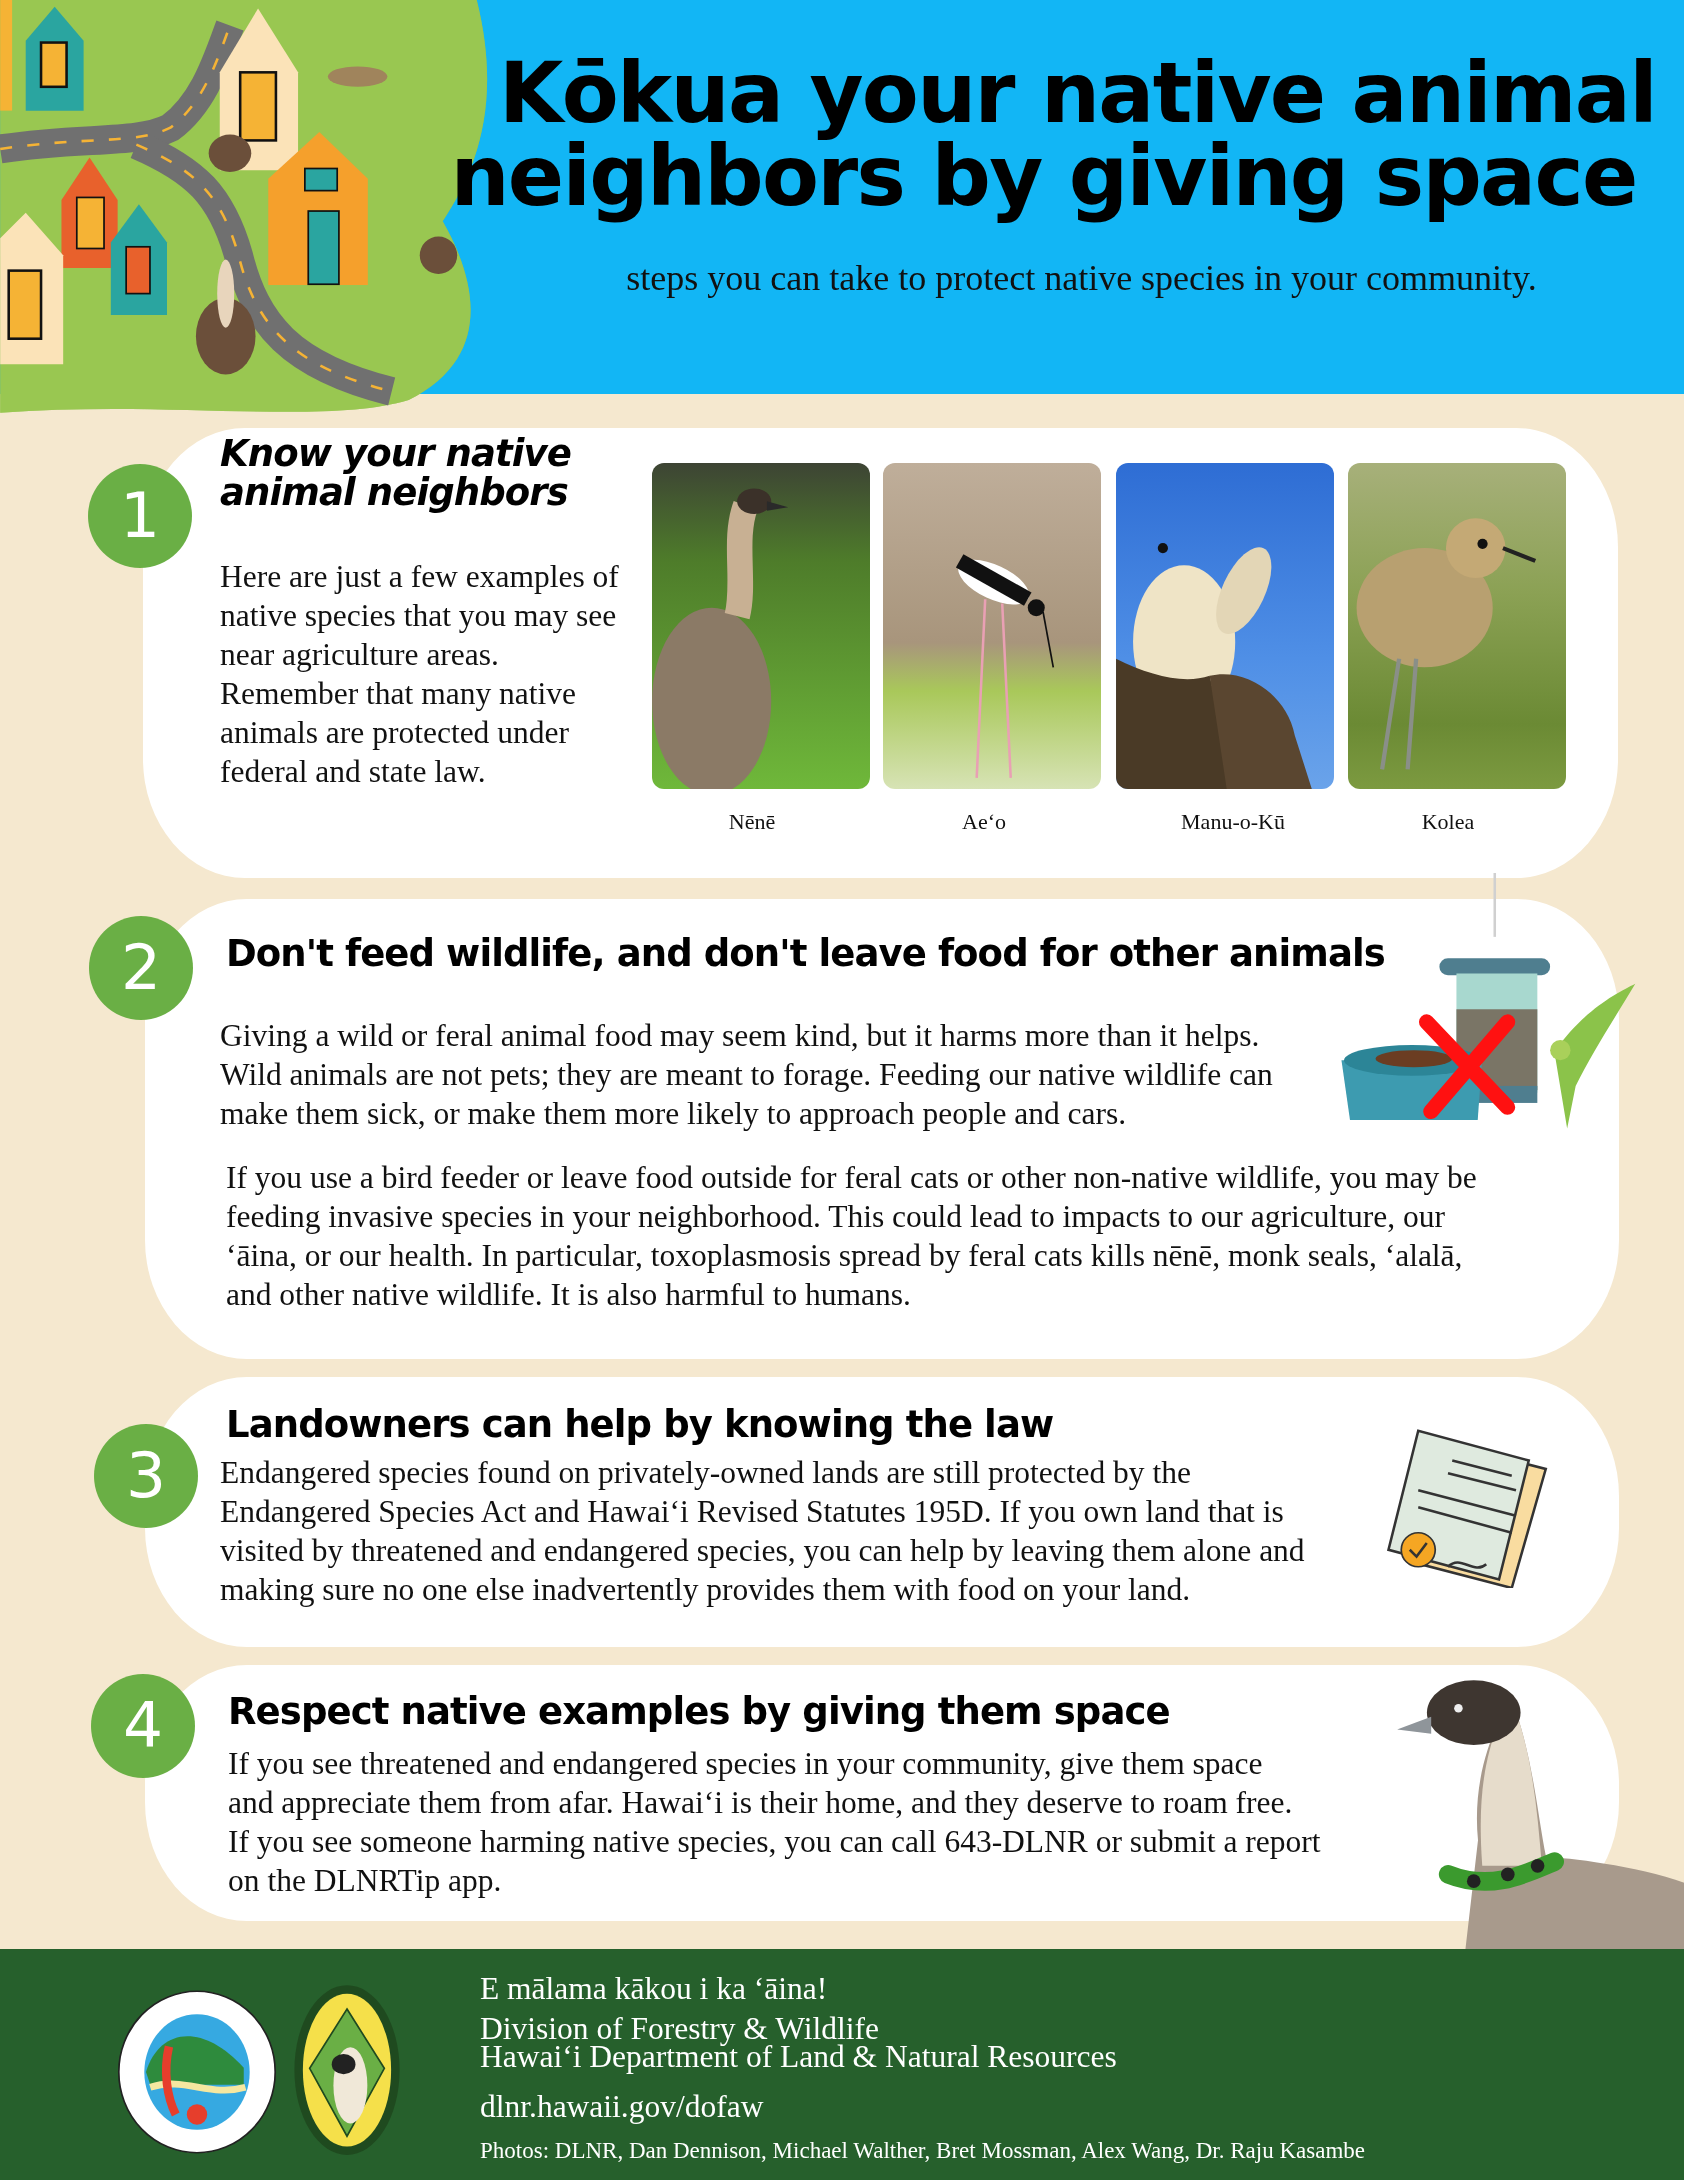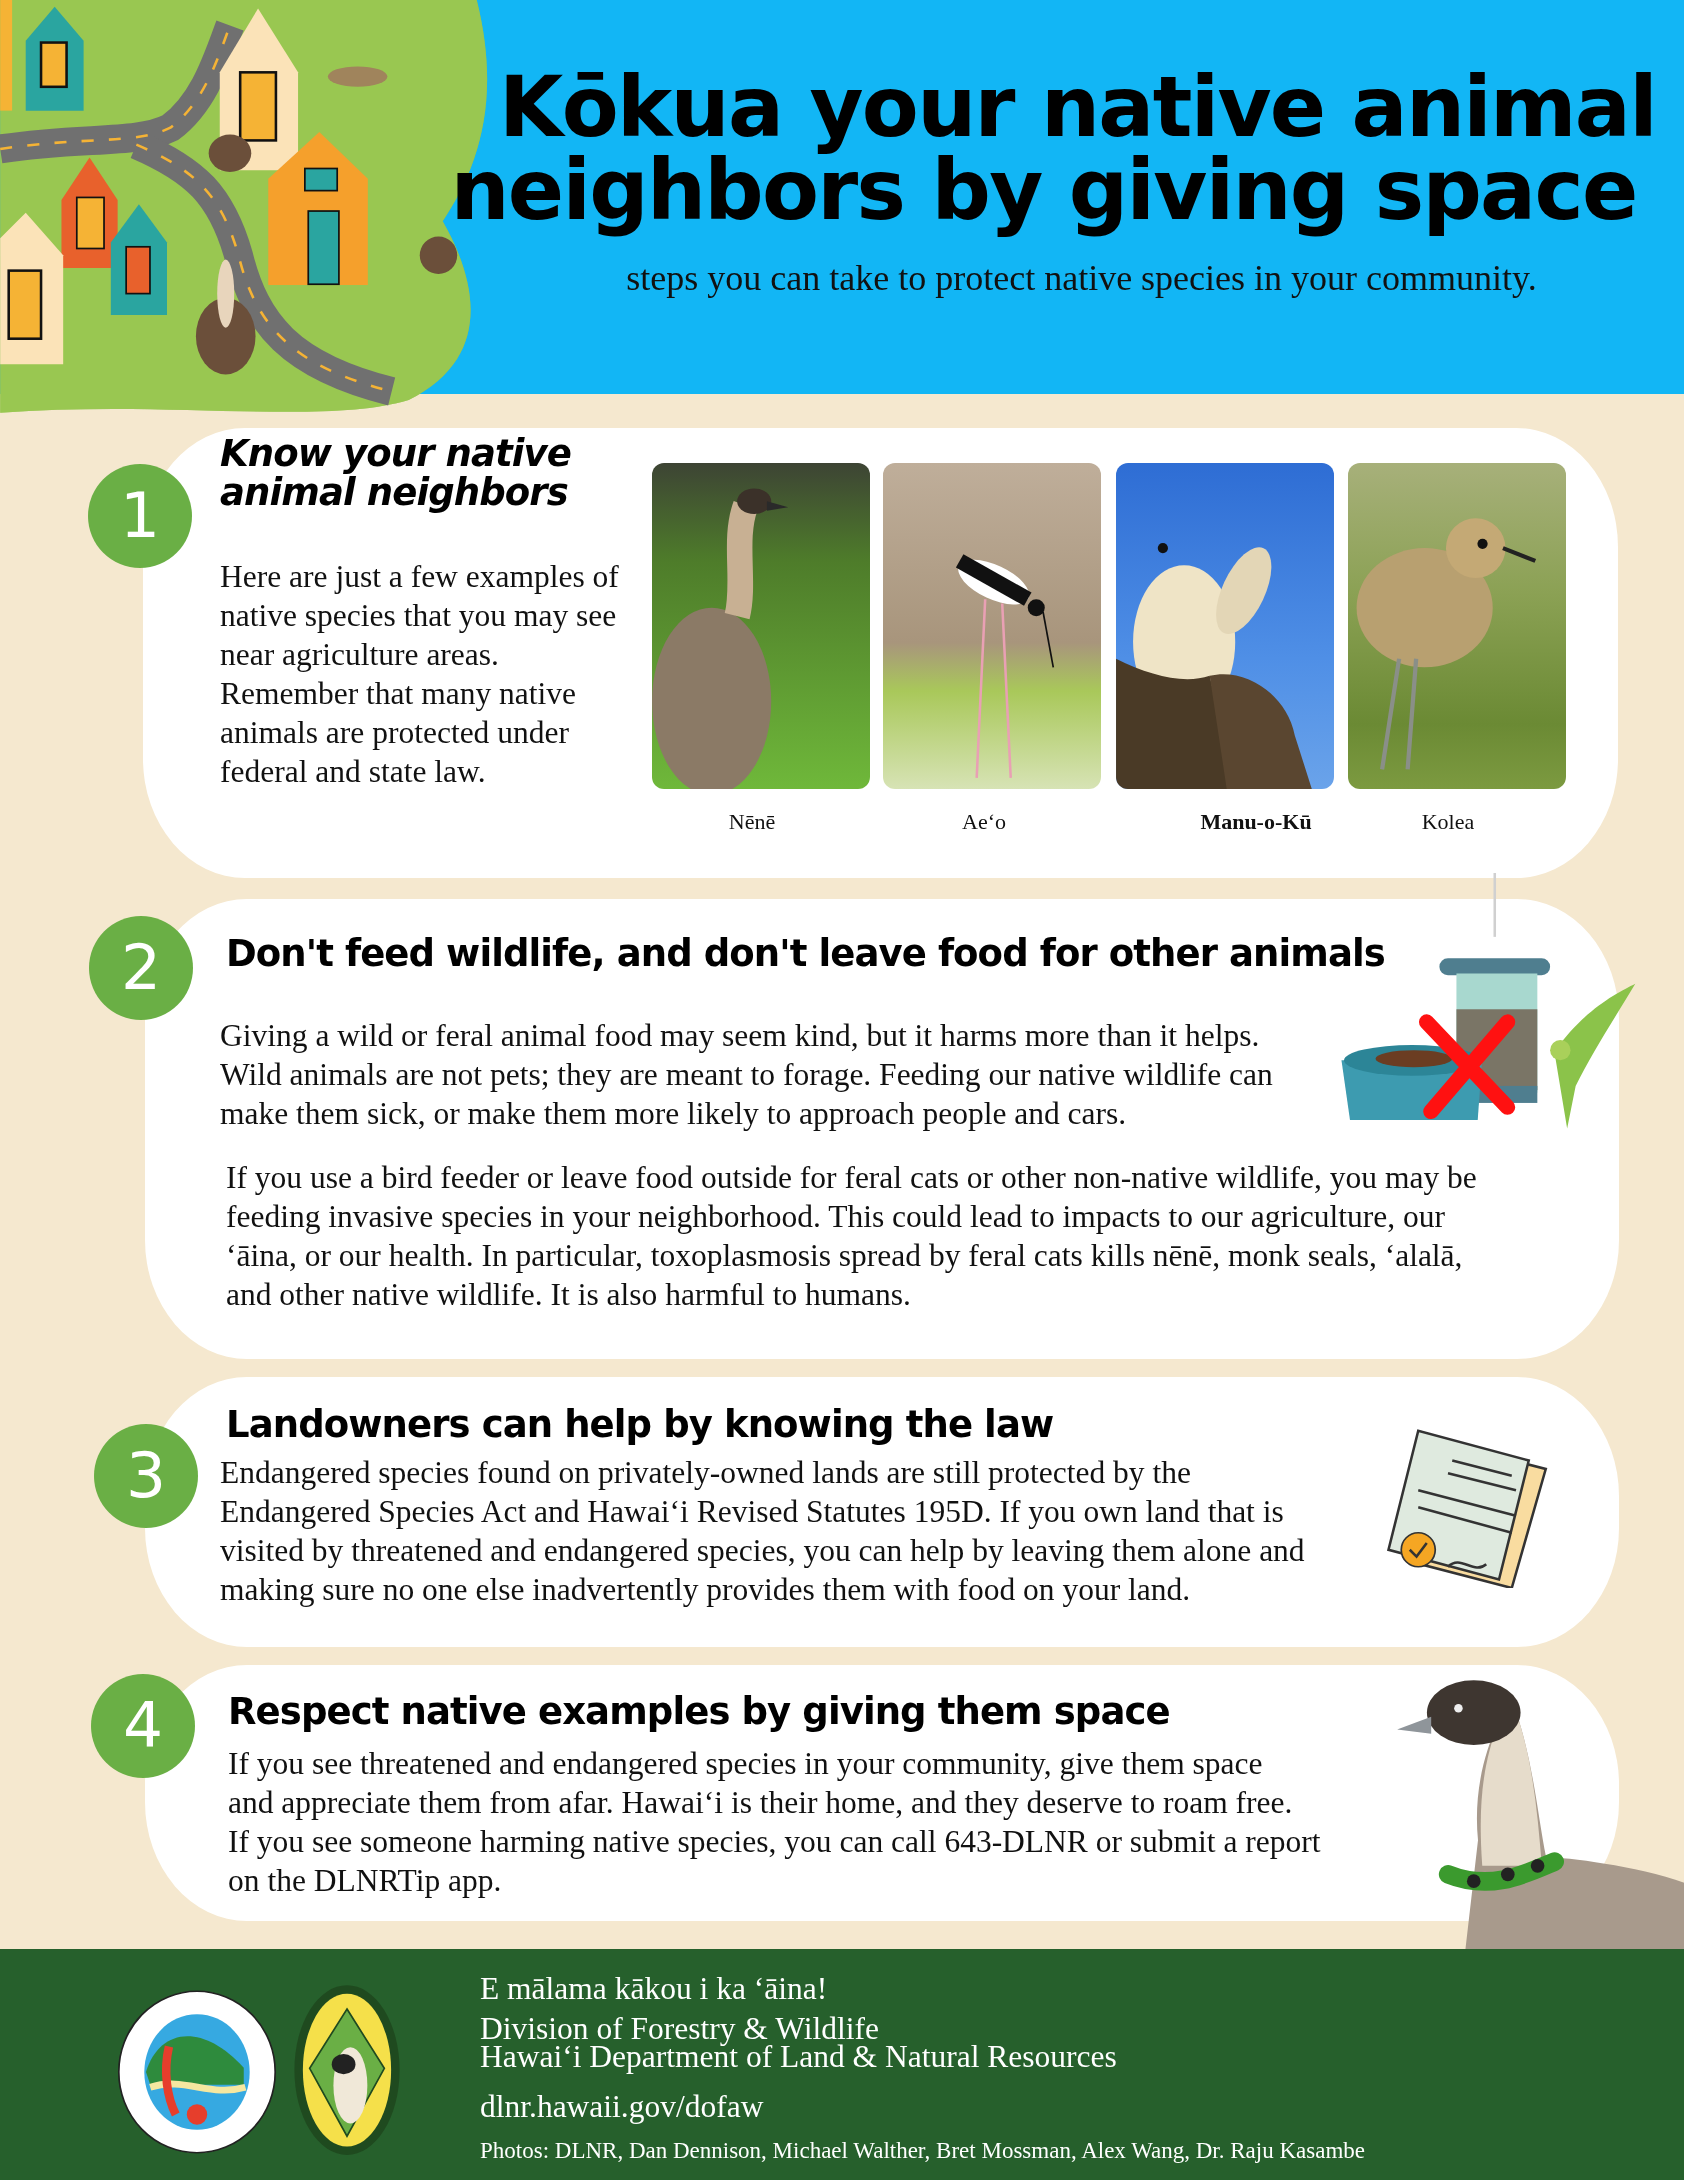--- a/index.html
+++ b/index.html
@@ -1,21 +1,21 @@
 <!DOCTYPE html>
 <html style="font-size:13.6px"><head>
   <meta charset="utf-8">
   <style>
     * { box-sizing: border-box; margin: 0; padding: 0; }
     html, body { width: 1685px; height: 2181px; overflow: hidden; }
     body { background: #f5e8cf; position: relative; font-family: "DejaVu Serif", serif; color: #111; }
 
     .header { position: absolute; left: 0; top: 0; width: 1685px; height: 394px; background: #12b6f5; }
     .hero-art { position: absolute; left: 0; top: 0; width: 511px; height: 417px; }
-    .title { position: absolute; left: 481px; top: 66px; width: 1193px; font-family: "DejaVu Sans", sans-serif; font-weight: bold; font-size: 83px; line-height: 83px; letter-spacing: -1.7px; color: #000; text-align: center; }
+    .title { position: absolute; left: 481px; top: 52px; width: 1193px; font-family: "DejaVu Sans", sans-serif; font-weight: bold; font-size: 83px; line-height: 83px; letter-spacing: -1.7px; color: #000; text-align: center; }
     .subtitle { position: absolute; left: 511px; top: 256px; width: 1141px; font-family: "Liberation Serif", serif; font-size: 36px; line-height: 44px; color: #111; text-align: center; }
 
     .card { position: absolute; background: #fff; border-radius: 102px / 119px; }
     .num { position: absolute; width: 104px; height: 104px; border-radius: 50%; background: #6aaf45; color: #fff; font-family: "DejaVu Sans", sans-serif; font-size: 63px; line-height: 104px; text-align: center; font-weight: normal; }
     .h { position: absolute; font-family: "DejaVu Sans", sans-serif; font-weight: bold; font-size: 37px; line-height: 39px; color: #000; letter-spacing: -0.9px; }
     .p { position: absolute; font-family: "Liberation Serif", serif; font-size: 31.5px; line-height: 39px; color: #111; }
 
     .photo { position: absolute; top: 463px; width: 218px; height: 326px; border-radius: 12px; overflow: hidden; }
     .caption { position: absolute; top: 809px; width: 218px; text-align: center; font-family: "Liberation Serif", serif; font-size: 22px; color: #111; }
 
@@ -109,21 +109,21 @@
     <ellipse cx="90" cy="170" rx="80" ry="70" fill="#b8a070"></ellipse>
     <circle cx="150" cy="100" r="35" fill="#c4a975"></circle>
     <circle cx="158" cy="95" r="6" fill="#111"></circle>
     <path d="M182,100 L220,115" stroke="#222" stroke-width="5"></path>
     <path d="M60,230 L40,360 M80,230 L70,360" stroke="#8a8f88" stroke-width="5"></path>
   </svg>
 </div>
 
 <div class="caption" style="left:643px;">Nēnē</div>
 <div class="caption" style="left:875px;">Aeʻo</div>
-<div class="caption" style="left:1147px;font-weight:bold;">Manu-o-Kū</div>
+<div class="caption" style="left:1124px;">Manu-o-Kū</div>
 <div class="caption" style="left:1339px;">Kolea</div>
 
 <div class="card" style="left:145px; top:899px; width:1474px; height:460px;"></div>
 <div class="num" style="left:89px; top:916px;">2</div>
 <div class="h" style="left:226px; top:934px;">Don't feed wildlife, and don't leave food for other animals</div>
 <div class="p" style="left:220px; top:1016px;">
   <div>Giving a wild or feral animal food may seem kind, but it harms more than it helps.</div>
   <div>Wild animals are not pets; they are meant to forage. Feeding our native wildlife can</div>
   <div>make them sick, or make them more likely to approach people and cars.</div>
 </div>

